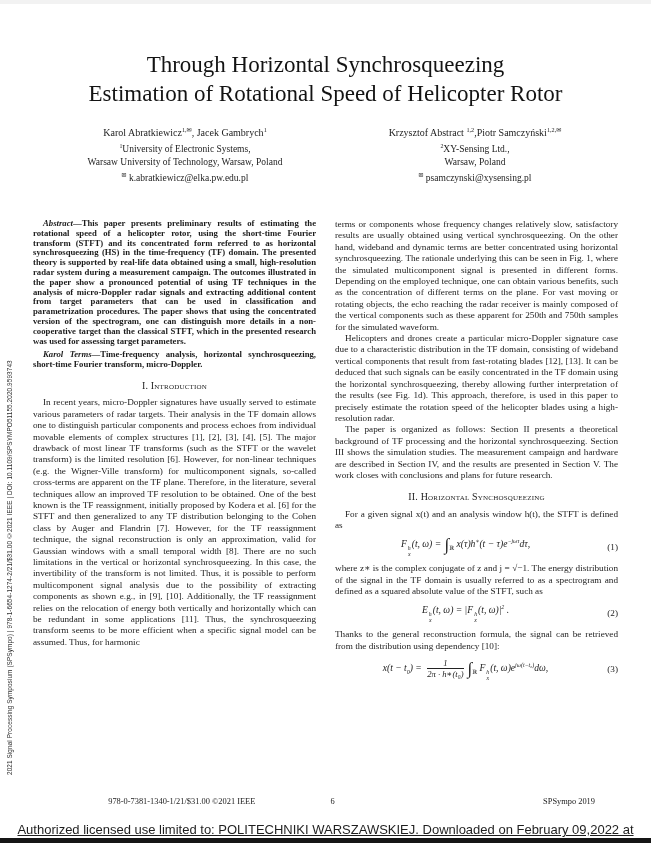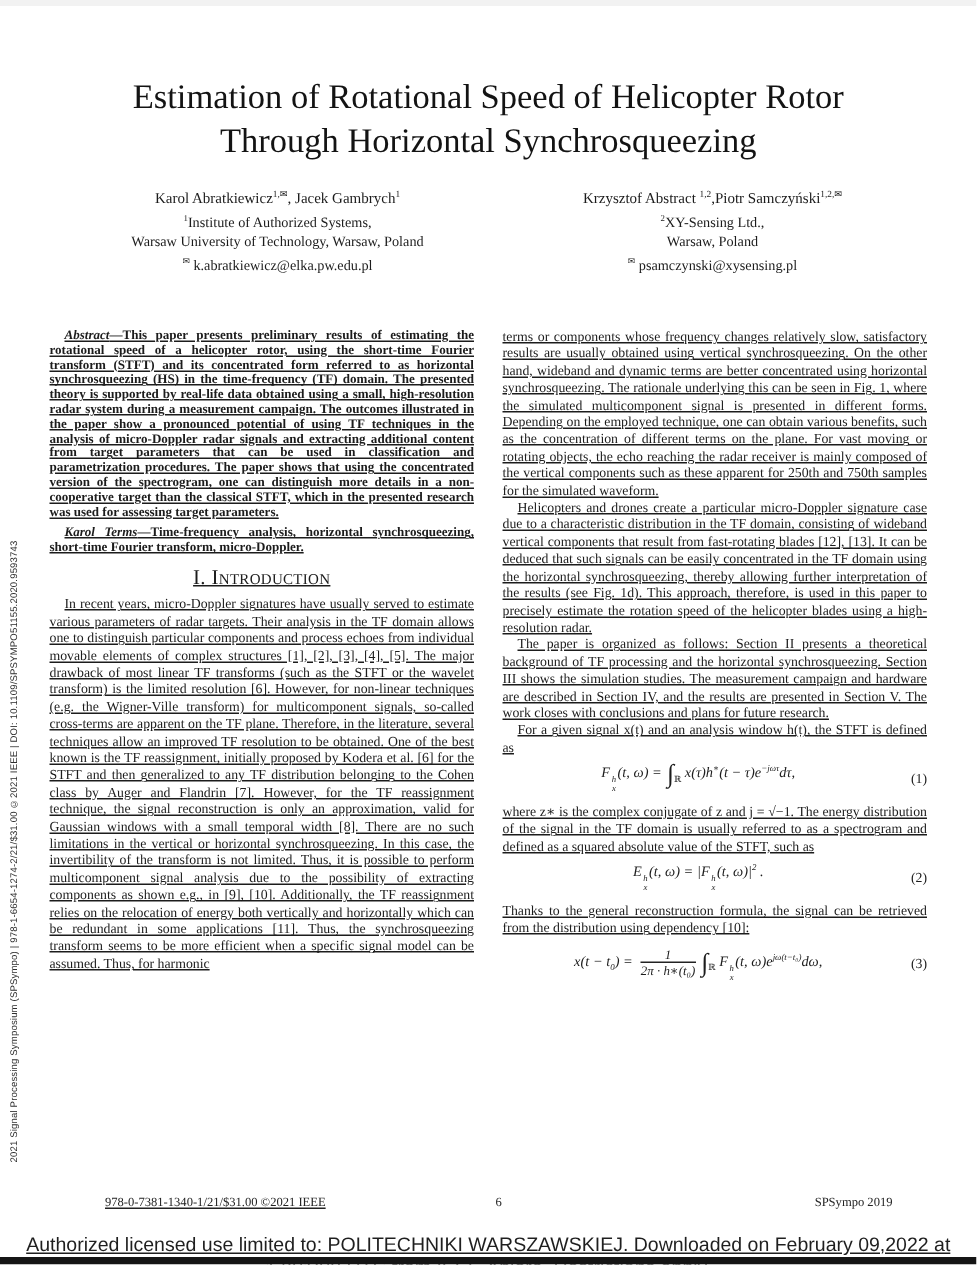--- a/index.html
+++ b/index.html
@@ -23,66 +23,66 @@
   }
 
   .authors-row { position:absolute; top:124px; left:40px; width:580px; display:flex; }
   .author-block { flex:1; text-align:center; font-size:9.5px; line-height:12.8px; }
   .author-names { font-size:10px; }
   sup { font-size:62%; }
   sub { font-size:62%; }
 
   .cols { position:absolute; top:219px; left:33px; width:585px; display:flex; gap:19px; }
   .col { width:283px; text-align:justify; font-size:9.2px; line-height:11.4px; }
-  .col p { margin:0; text-indent:10px;text-decoration:underline; }
+  .col p { margin:0; text-indent:10px; }
   .col p.noindent { text-indent:0; }
   .abstract, .idxterms { font-weight:bold; font-size:8.7px; line-height:9.8px; }
   .idxterms { margin-top:4px !important; }
   .lbl { font-style:italic; }
   .sec-heading {
-    text-align:center; font-variant:small-caps; font-size:14px;
+    text-align:center; font-variant:small-caps; font-size:10px;
     margin:10px 0 6px !important; text-indent:0 !important; letter-spacing:0.2px;
   }
 
   .eqrow { display:flex; align-items:center; margin:6px 0; }
   .eqbody { flex:1; text-align:center; font-style:italic; font-size:9.6px; line-height:1.2; }
   .eqnum { font-style:normal; font-size:9.2px; width:22px; text-align:right; }
   .intg { font-style:normal; font-size:17px; vertical-align:-3px; line-height:0; padding-left:1px; }
   sub.intsub { font-size:5.8px; font-style:normal; }
   .ss { display:inline-flex; flex-direction:column; vertical-align:-3px; font-size:5.8px; line-height:5.8px; margin:0 1px; }
   .frac { display:inline-flex; flex-direction:column; vertical-align:middle; text-align:center; font-size:8.6px; line-height:1.2; margin:0 3px; }
   .frac .num { border-bottom:0.8px solid #222; padding:0 3px; }
 
   .footer-line { position:absolute; top:797px; left:70px; width:525px; display:flex; font-size:8.4px; color:#222; }
-  .f-left { flex:1.2; text-align:left;text-decoration:underline; }
+  .f-left { flex:1.2; text-align:right; }
   .f-mid { flex:1; text-align:center; }
   .f-right { flex:1.2; text-align:right; }
 
   .license-line {
     position:absolute; top:822px; left:0; width:100%; text-align:center;
     font-family:"Liberation Sans",sans-serif; font-size:13px; color:#1f1f1f;text-decoration:underline;
   }
   .bottom-bar { position:absolute; bottom:0; left:0; width:100%; height:5px; background:#151515; }
 </style>
 </head>
 <body>
 
 <div class="topstrip"></div>
 
 <div class="stamp">2021 Signal Processing Symposium (SPSympo) | 978-1-6654-1274-2/21/$31.00 ©2021 IEEE | DOI: 10.1109/SPSYMPO51155.2020.9593743</div>
 
 <div class="doc-title">
+  <div>Through Horizontal Synchrosqueezing</div>
   <div>Estimation of Rotational Speed of Helicopter Rotor</div>
-  <div>Through Horizontal Synchrosqueezing</div>
 </div>
 
 <div class="authors-row">
   <div class="author-block">
     <div class="author-names"><span>Karol Abratkiewicz</span><sup>1,✉</sup><span>, Jacek Gambrych</span><sup>1</sup></div>
-    <div><sup>1</sup><span>Institute of Authorized Systems,</span></div>
+    <div><sup>1</sup><span>University of Electronic Systems,</span></div>
     <div>Warsaw University of Technology, Warsaw, Poland</div>
     <div><sup>✉</sup><span> k.abratkiewicz@elka.pw.edu.pl</span></div>
   </div>
   <div class="author-block">
     <div class="author-names"><span>Krzysztof Abstract </span><sup>1,2</sup><span>,Piotr Samczyński</span><sup>1,2,✉</sup></div>
     <div><sup>2</sup><span>XY-Sensing Ltd.,</span></div>
     <div>Warsaw, Poland</div>
     <div><sup>✉</sup><span> psamczynski@xysensing.pl</span></div>
   </div>
 </div>
@@ -92,20 +92,21 @@
     <p class="abstract"><span class="lbl">Abstract</span><span>—This paper presents preliminary results of estimating the rotational speed of a helicopter rotor, using the short-time Fourier transform (STFT) and its concentrated form referred to as horizontal synchrosqueezing (HS) in the time-frequency (TF) domain. The presented theory is supported by real-life data obtained using a small, high-resolution radar system during a measurement campaign. The outcomes illustrated in the paper show a pronounced potential of using TF techniques in the analysis of micro-Doppler radar signals and extracting additional content from target parameters that can be used in classification and parametrization procedures. The paper shows that using the concentrated version of the spectrogram, one can distinguish more details in a non-cooperative target than the classical STFT, which in the presented research was used for assessing target parameters.</span></p>
     <p class="idxterms"><span class="lbl">Karol Terms</span><span>—Time-frequency analysis, horizontal synchrosqueezing, short-time Fourier transform, micro-Doppler.</span></p>
     <p class="sec-heading">I. Introduction</p>
     <p>In recent years, micro-Doppler signatures have usually served to estimate various parameters of radar targets. Their analysis in the TF domain allows one to distinguish particular components and process echoes from individual movable elements of complex structures [1], [2], [3], [4], [5]. The major drawback of most linear TF transforms (such as the STFT or the wavelet transform) is the limited resolution [6]. However, for non-linear techniques (e.g. the Wigner-Ville transform) for multicomponent signals, so-called cross-terms are apparent on the TF plane. Therefore, in the literature, several techniques allow an improved TF resolution to be obtained. One of the best known is the TF reassignment, initially proposed by Kodera et al. [6] for the STFT and then generalized to any TF distribution belonging to the Cohen class by Auger and Flandrin [7]. However, for the TF reassignment technique, the signal reconstruction is only an approximation, valid for Gaussian windows with a small temporal width [8]. There are no such limitations in the vertical or horizontal synchrosqueezing. In this case, the invertibility of the transform is not limited. Thus, it is possible to perform multicomponent signal analysis due to the possibility of extracting components as shown e.g., in [9], [10]. Additionally, the TF reassignment relies on the relocation of energy both vertically and horizontally which can be redundant in some applications [11]. Thus, the synchrosqueezing transform seems to be more efficient when a specific signal model can be assumed. Thus, for harmonic</p>
   </div>
 
   <div class="col">
     <p class="noindent">terms or components whose frequency changes relatively slow, satisfactory results are usually obtained using vertical synchrosqueezing. On the other hand, wideband and dynamic terms are better concentrated using horizontal synchrosqueezing. The rationale underlying this can be seen in Fig. 1, where the simulated multicomponent signal is presented in different forms. Depending on the employed technique, one can obtain various benefits, such as the concentration of different terms on the plane. For vast moving or rotating objects, the echo reaching the radar receiver is mainly composed of the vertical components such as these apparent for 250th and 750th samples for the simulated waveform.</p>
     <p>Helicopters and drones create a particular micro-Doppler signature case due to a characteristic distribution in the TF domain, consisting of wideband vertical components that result from fast-rotating blades [12], [13]. It can be deduced that such signals can be easily concentrated in the TF domain using the horizontal synchrosqueezing, thereby allowing further interpretation of the results (see Fig. 1d). This approach, therefore, is used in this paper to precisely estimate the rotation speed of the helicopter blades using a high-resolution radar.</p>
     <p>The paper is organized as follows: Section II presents a theoretical background of TF processing and the horizontal synchrosqueezing. Section III shows the simulation studies. The measurement campaign and hardware are described in Section IV, and the results are presented in Section V. The work closes with conclusions and plans for future research.</p>
+    <p class="sec-heading">II. Horizontal Synchosqueezing</p>
     <p>For a given signal x(t) and an analysis window h(t), the STFT is defined as</p>
     <div class="eqrow">
       <span class="eqbody"><span>F</span><span class="ss">
             <span>h</span>
             <span>x</span>
           </span><span>(t, ω) = </span><span class="intg">∫</span><sub class="intsub">ℝ</sub><span> x(τ)h</span><sup>∗</sup><span>(t − τ)e</span><sup>−jωτ</sup><span>dτ,</span></span>
       <span class="eqnum">(1)</span>
     </div>
     <p class="noindent">where z∗ is the complex conjugate of z and j = √−1. The energy distribution of the signal in the TF domain is usually referred to as a spectrogram and defined as a squared absolute value of the STFT, such as</p>
     <div class="eqrow">

